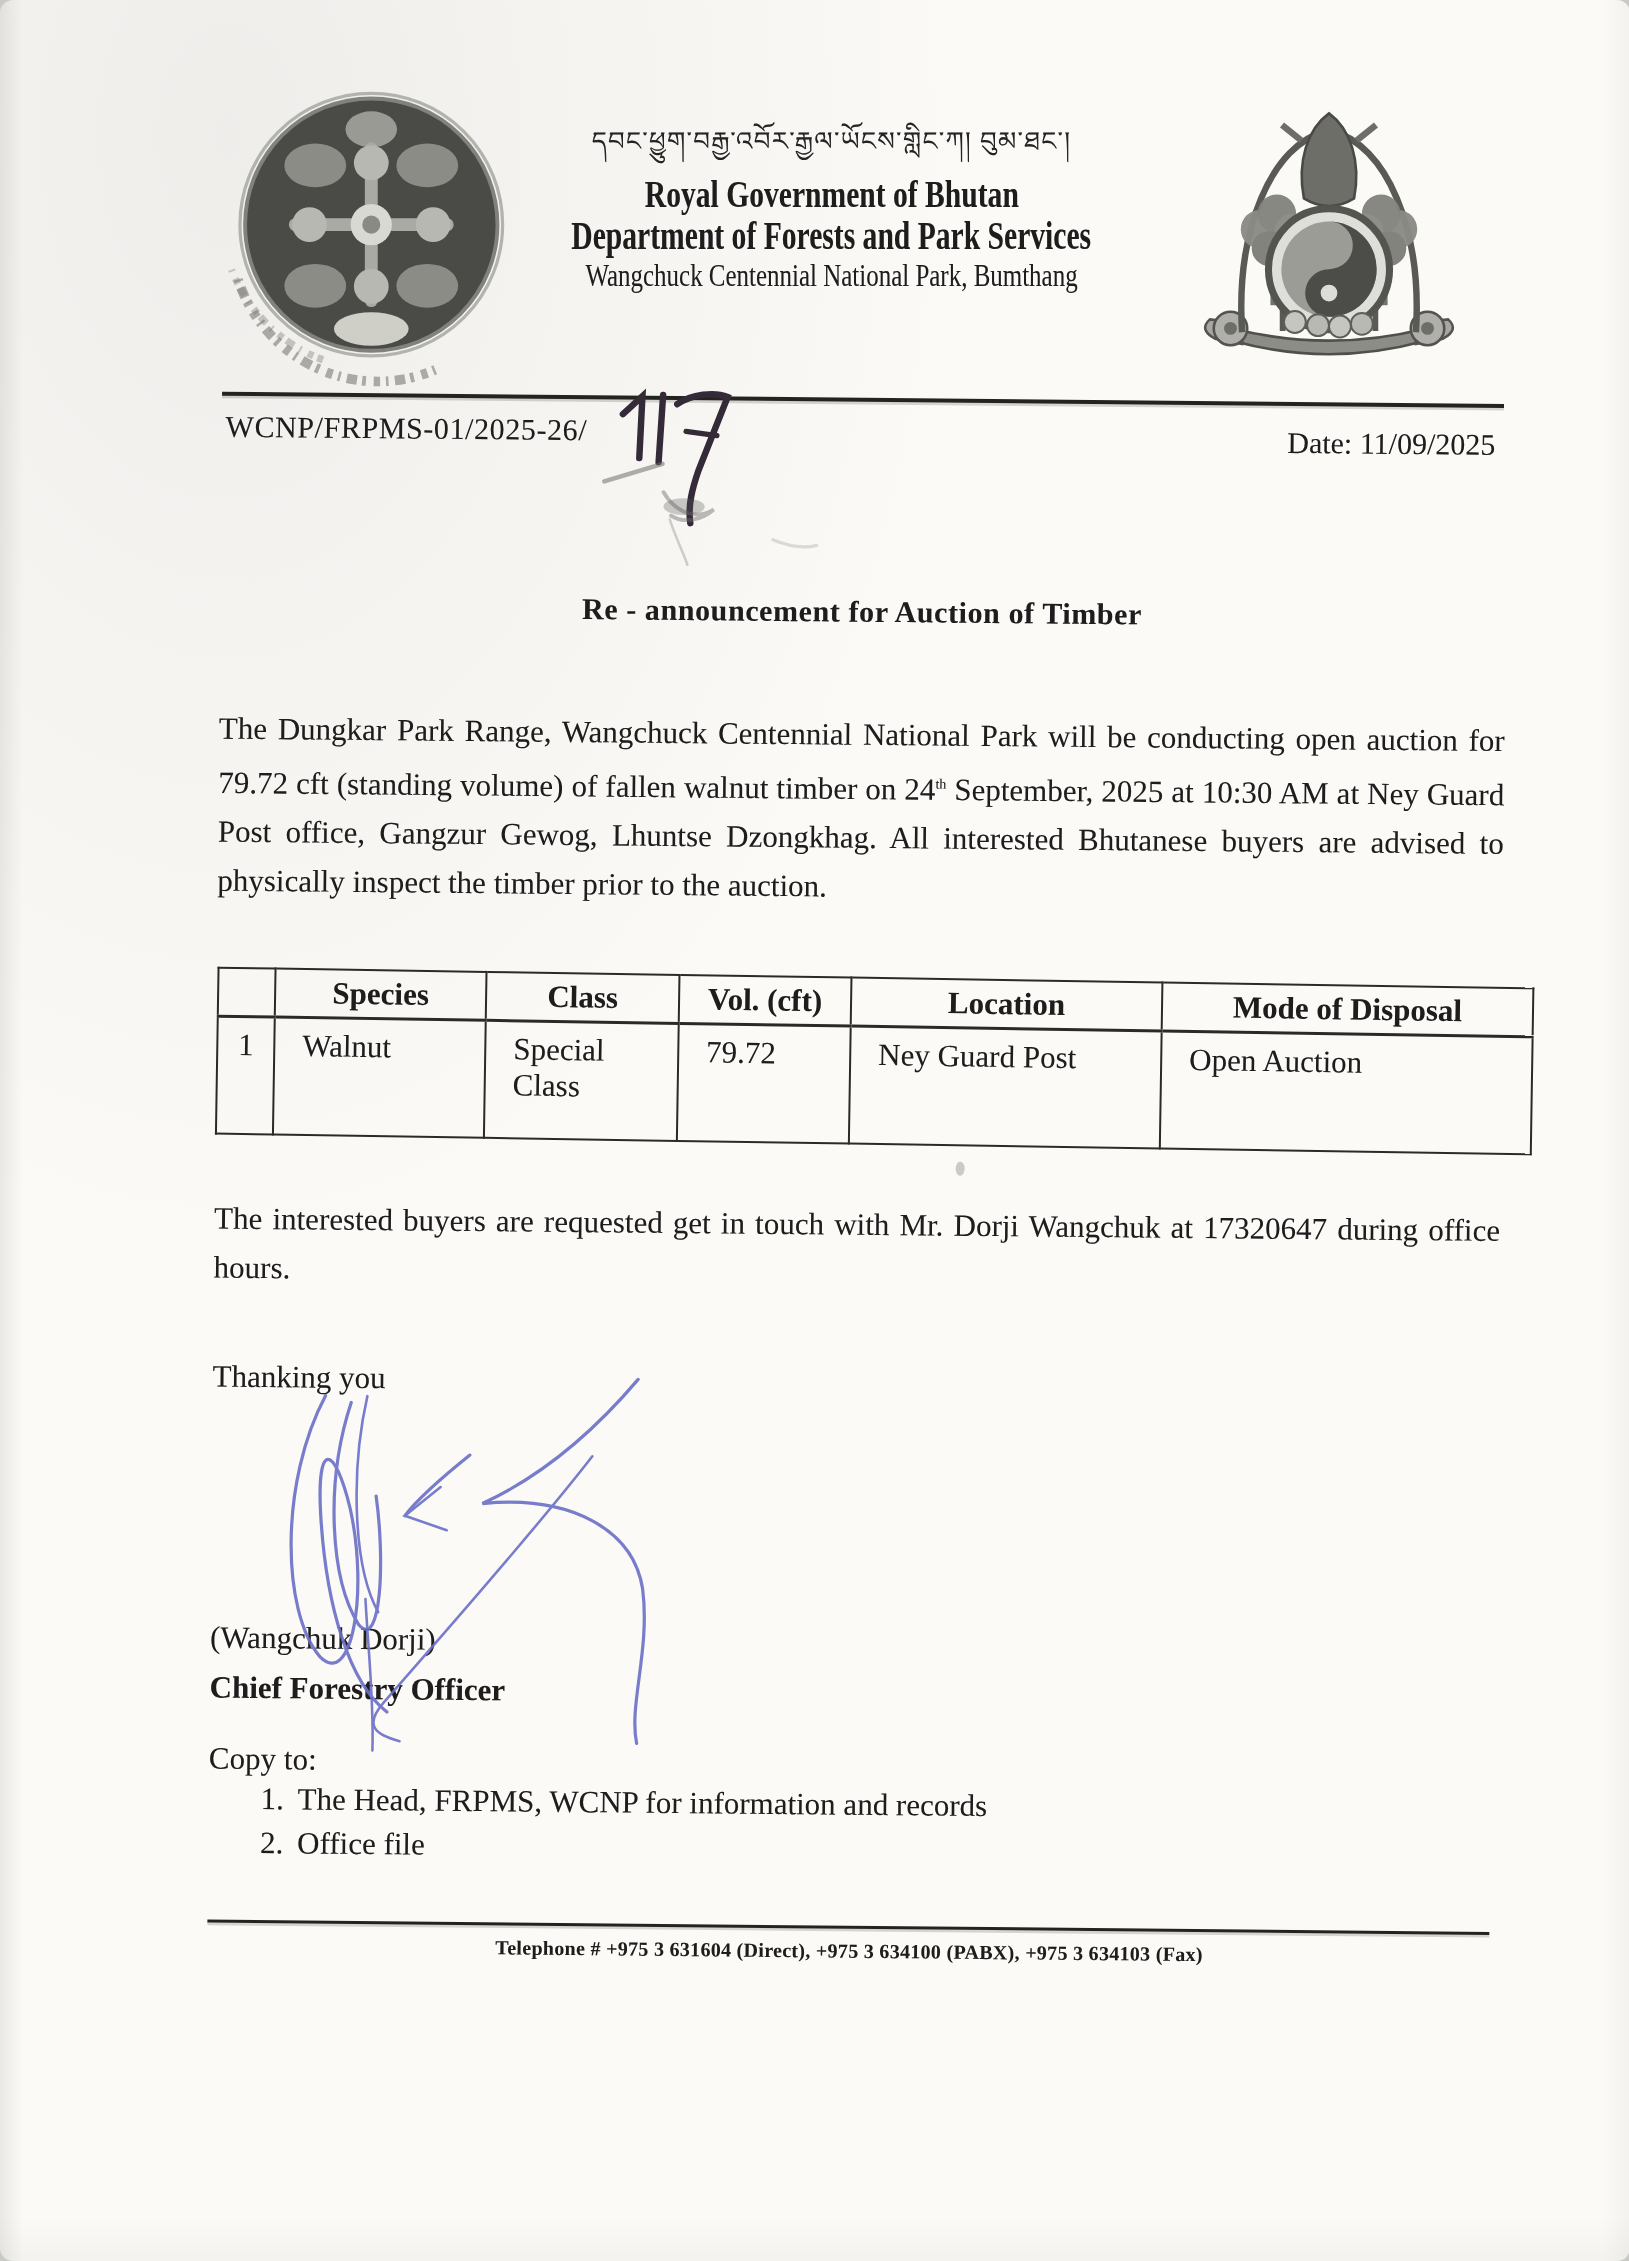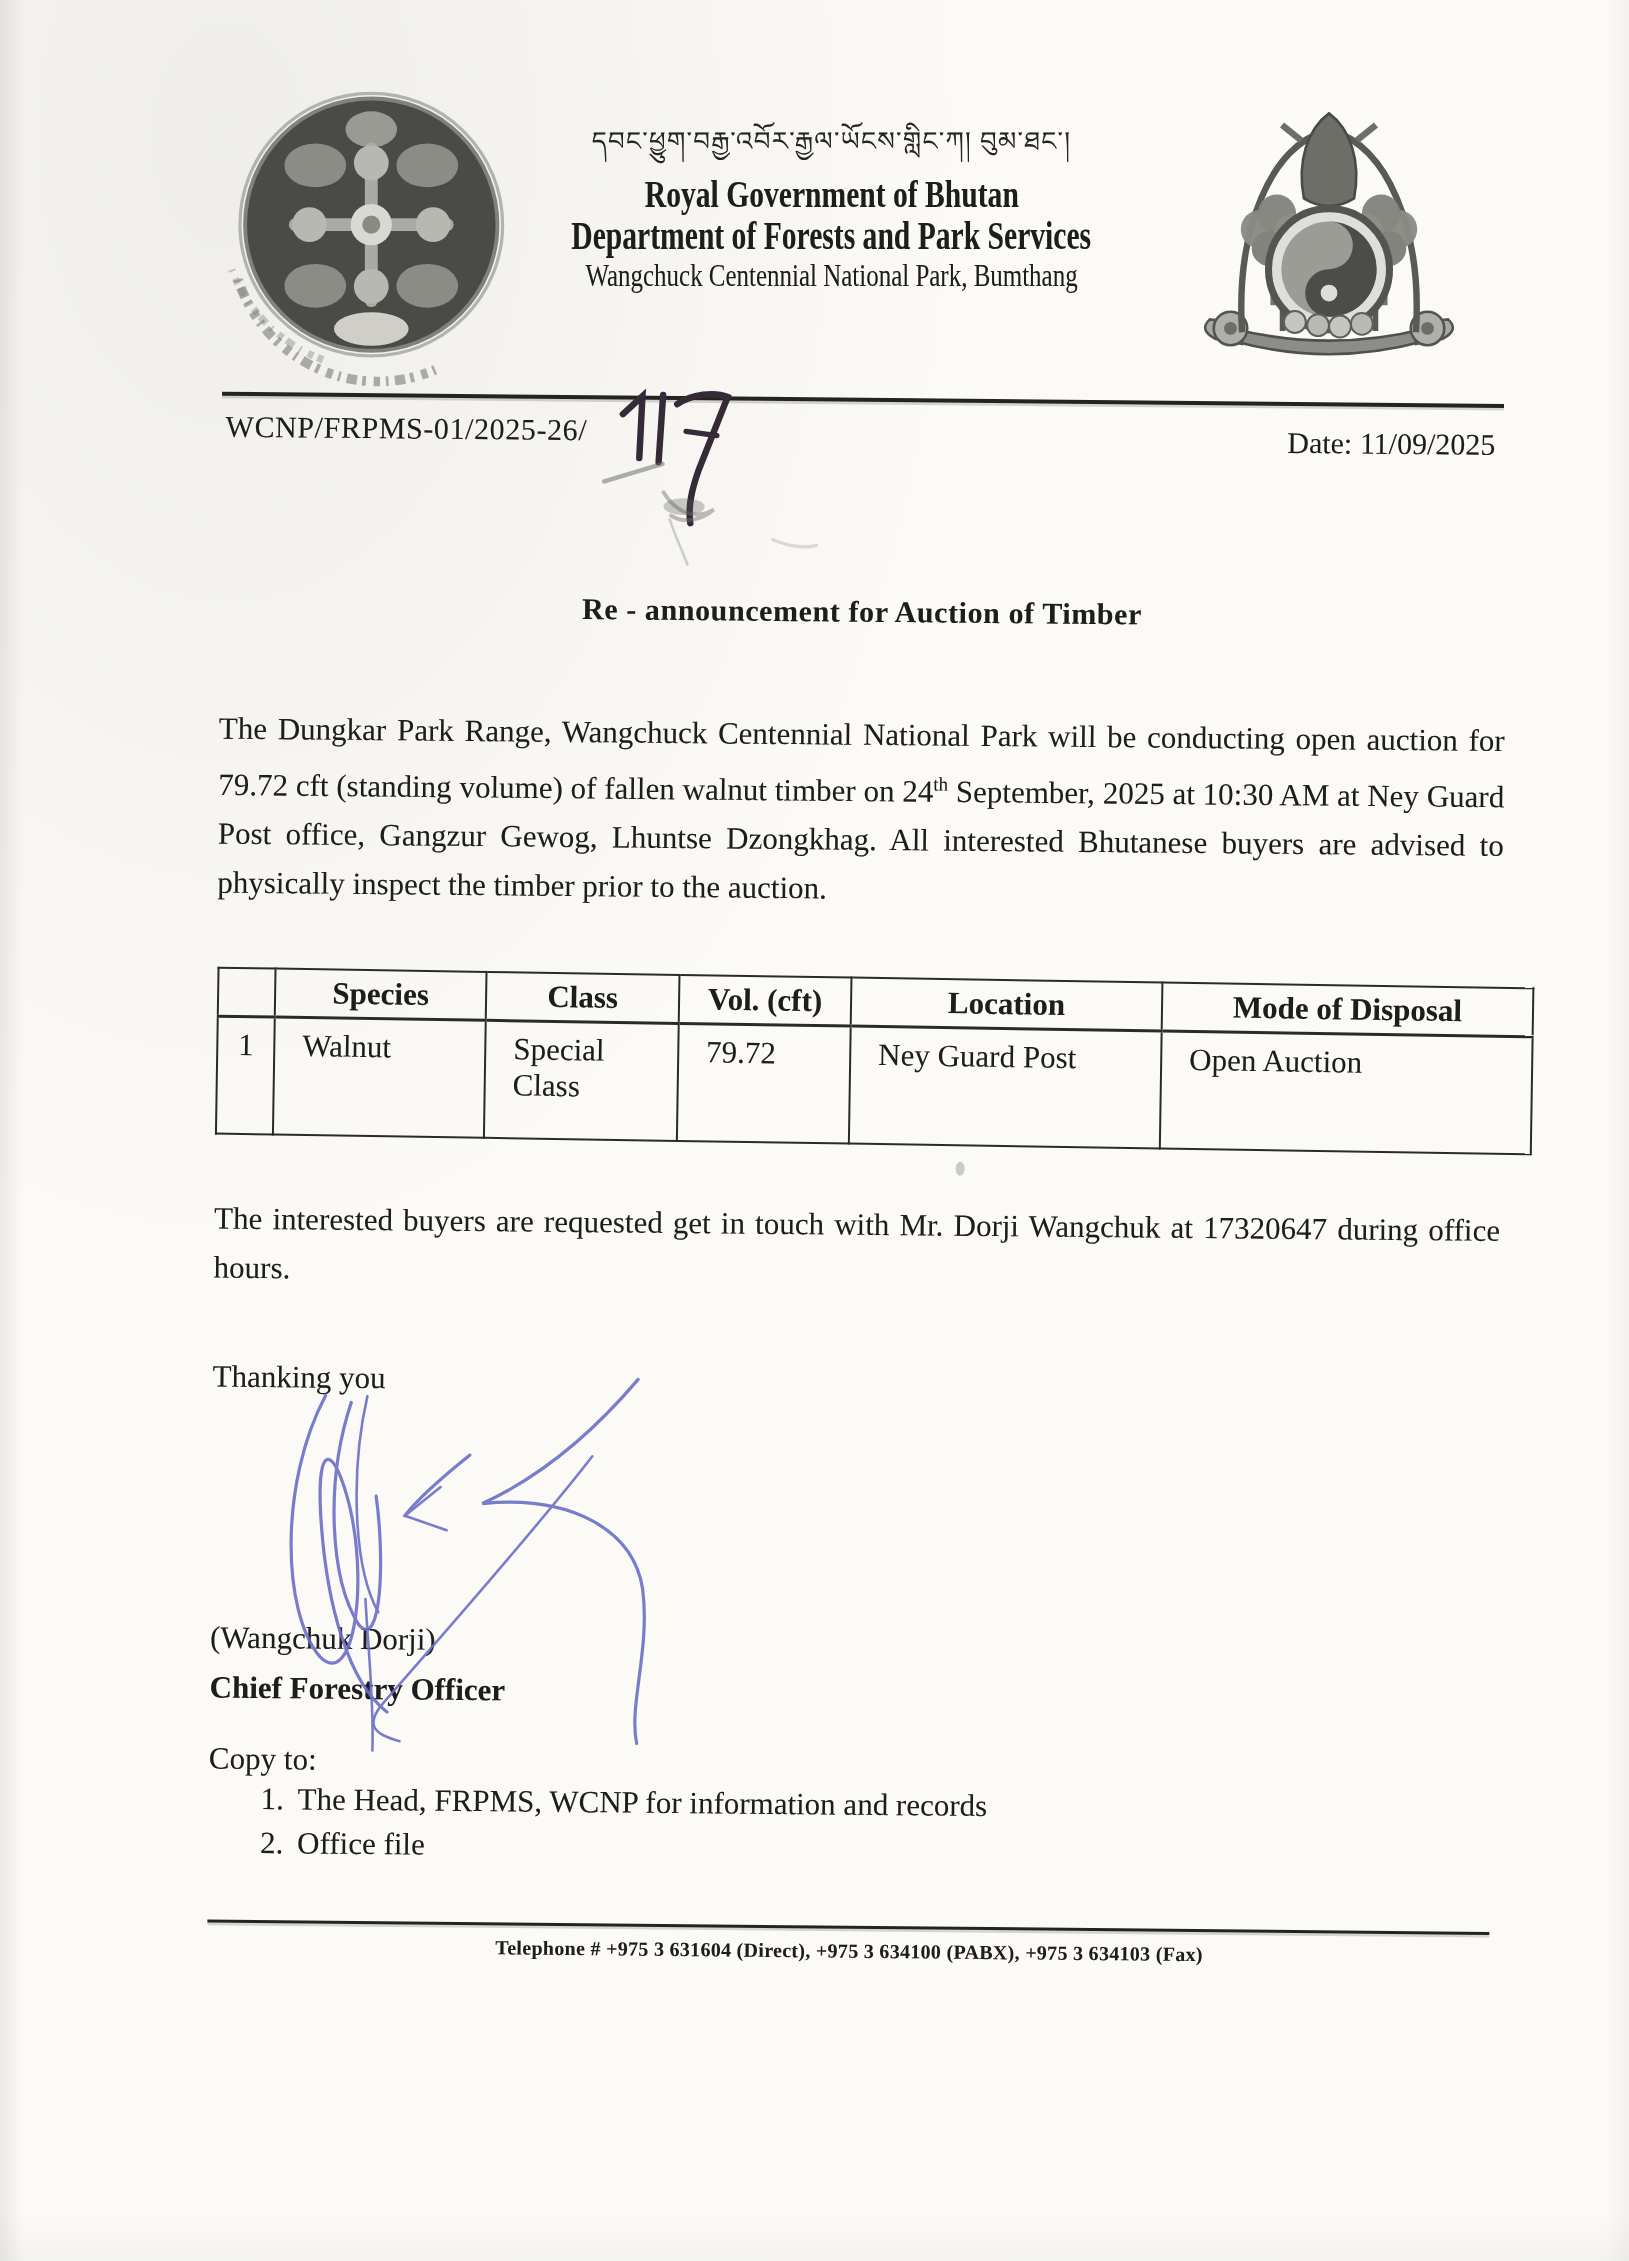--- a/index.html
+++ b/index.html
@@ -6,20 +6,21 @@
   .page {
     position:relative; width:1630px; height:2261px; overflow:hidden;
     background:
       radial-gradient(ellipse at 14% 6%, rgba(0,0,0,0.05), transparent 38%),
       linear-gradient(to right, rgba(0,0,0,0.07), transparent 1.4%),
       linear-gradient(to left, rgba(0,0,0,0.035), transparent 1.6%),
       linear-gradient(to top, rgba(0,0,0,0.03), transparent 2%),
       #fbfaf7;
     font-family:"Liberation Serif","DejaVu Serif",serif;
     color:#1d1d1b;
+    border-radius:13px;
   }
   .abs { position:absolute; }
   .rot { position:absolute; inset:0; transform:rotate(0.55deg); transform-origin:258px 400px; }
   .head-text { left:477px; top:111px; width:709px; text-align:center; }
   .hline { display:block; white-space:nowrap; }
   .hline > span { display:inline-block; }
   .dzongkha { font-size:26px; line-height:62px; color:#242422; letter-spacing:1.3px; }
   .org0 { font-size:37px; font-weight:bold; line-height:43px; }
   .org0 > span { transform:scaleX(.80); }
   .org1 { font-size:34px; font-weight:bold; line-height:40px; }
@@ -30,21 +31,21 @@
   .org3 > span { transform:scaleX(.78); }
   .tagline { font-size:30px; font-weight:bold; font-style:italic; line-height:40px; color:#3e3e3c; }
   .tagline > span { transform:scaleX(.84); }
   .txt { text-shadow:0 0 0.6px rgba(70,40,90,.28); }
   .rule { background:#23231f; box-shadow:0 2.6px 0 rgba(40,40,36,.18); }
   .ref-row { left:222px; top:410px; width:1284px; font-size:30px; }
   .ref-no { position:absolute; left:3.9px; top:0; letter-spacing:0.6px; }
   .date { position:absolute; right:10.3px; top:6.4px; }
   .doc-title { left:222px; top:589px; width:1284px; text-align:center; font-size:30px; font-weight:bold; letter-spacing:0.6px; }
   .para { left:222px; width:1286px; font-size:31px; line-height:49px; text-align:justify; }
-  .para sup { font-size:19px; }
+  .para sup { font-size:14px; }
   table.ttable { position:absolute; left:223px; top:967px; border-collapse:collapse; table-layout:fixed;
     transform:rotate(0.35deg); transform-origin:0 0; font-size:31px; }
   table.ttable td, table.ttable th { border:2.6px solid #2a2a26; overflow:hidden; }
   table.ttable th { height:44px; font-weight:bold; text-align:center; vertical-align:middle; border-bottom-width:3.9px; }
   table.ttable td { height:106px; vertical-align:top; text-align:left; padding:9px 7.7px 0 27px; }
   table.ttable td.cnum { text-align:center; padding:9px 0 0 0; }
   .thanks { left:222px; top:1359px; font-size:31px; }
   .sig-name { left:222px; top:1620px; font-size:31px; }
   .sig-role { left:222px; top:1670px; font-size:31px; font-weight:bold; }
   .copy-label { left:222px; top:1741px; font-size:31px; }

